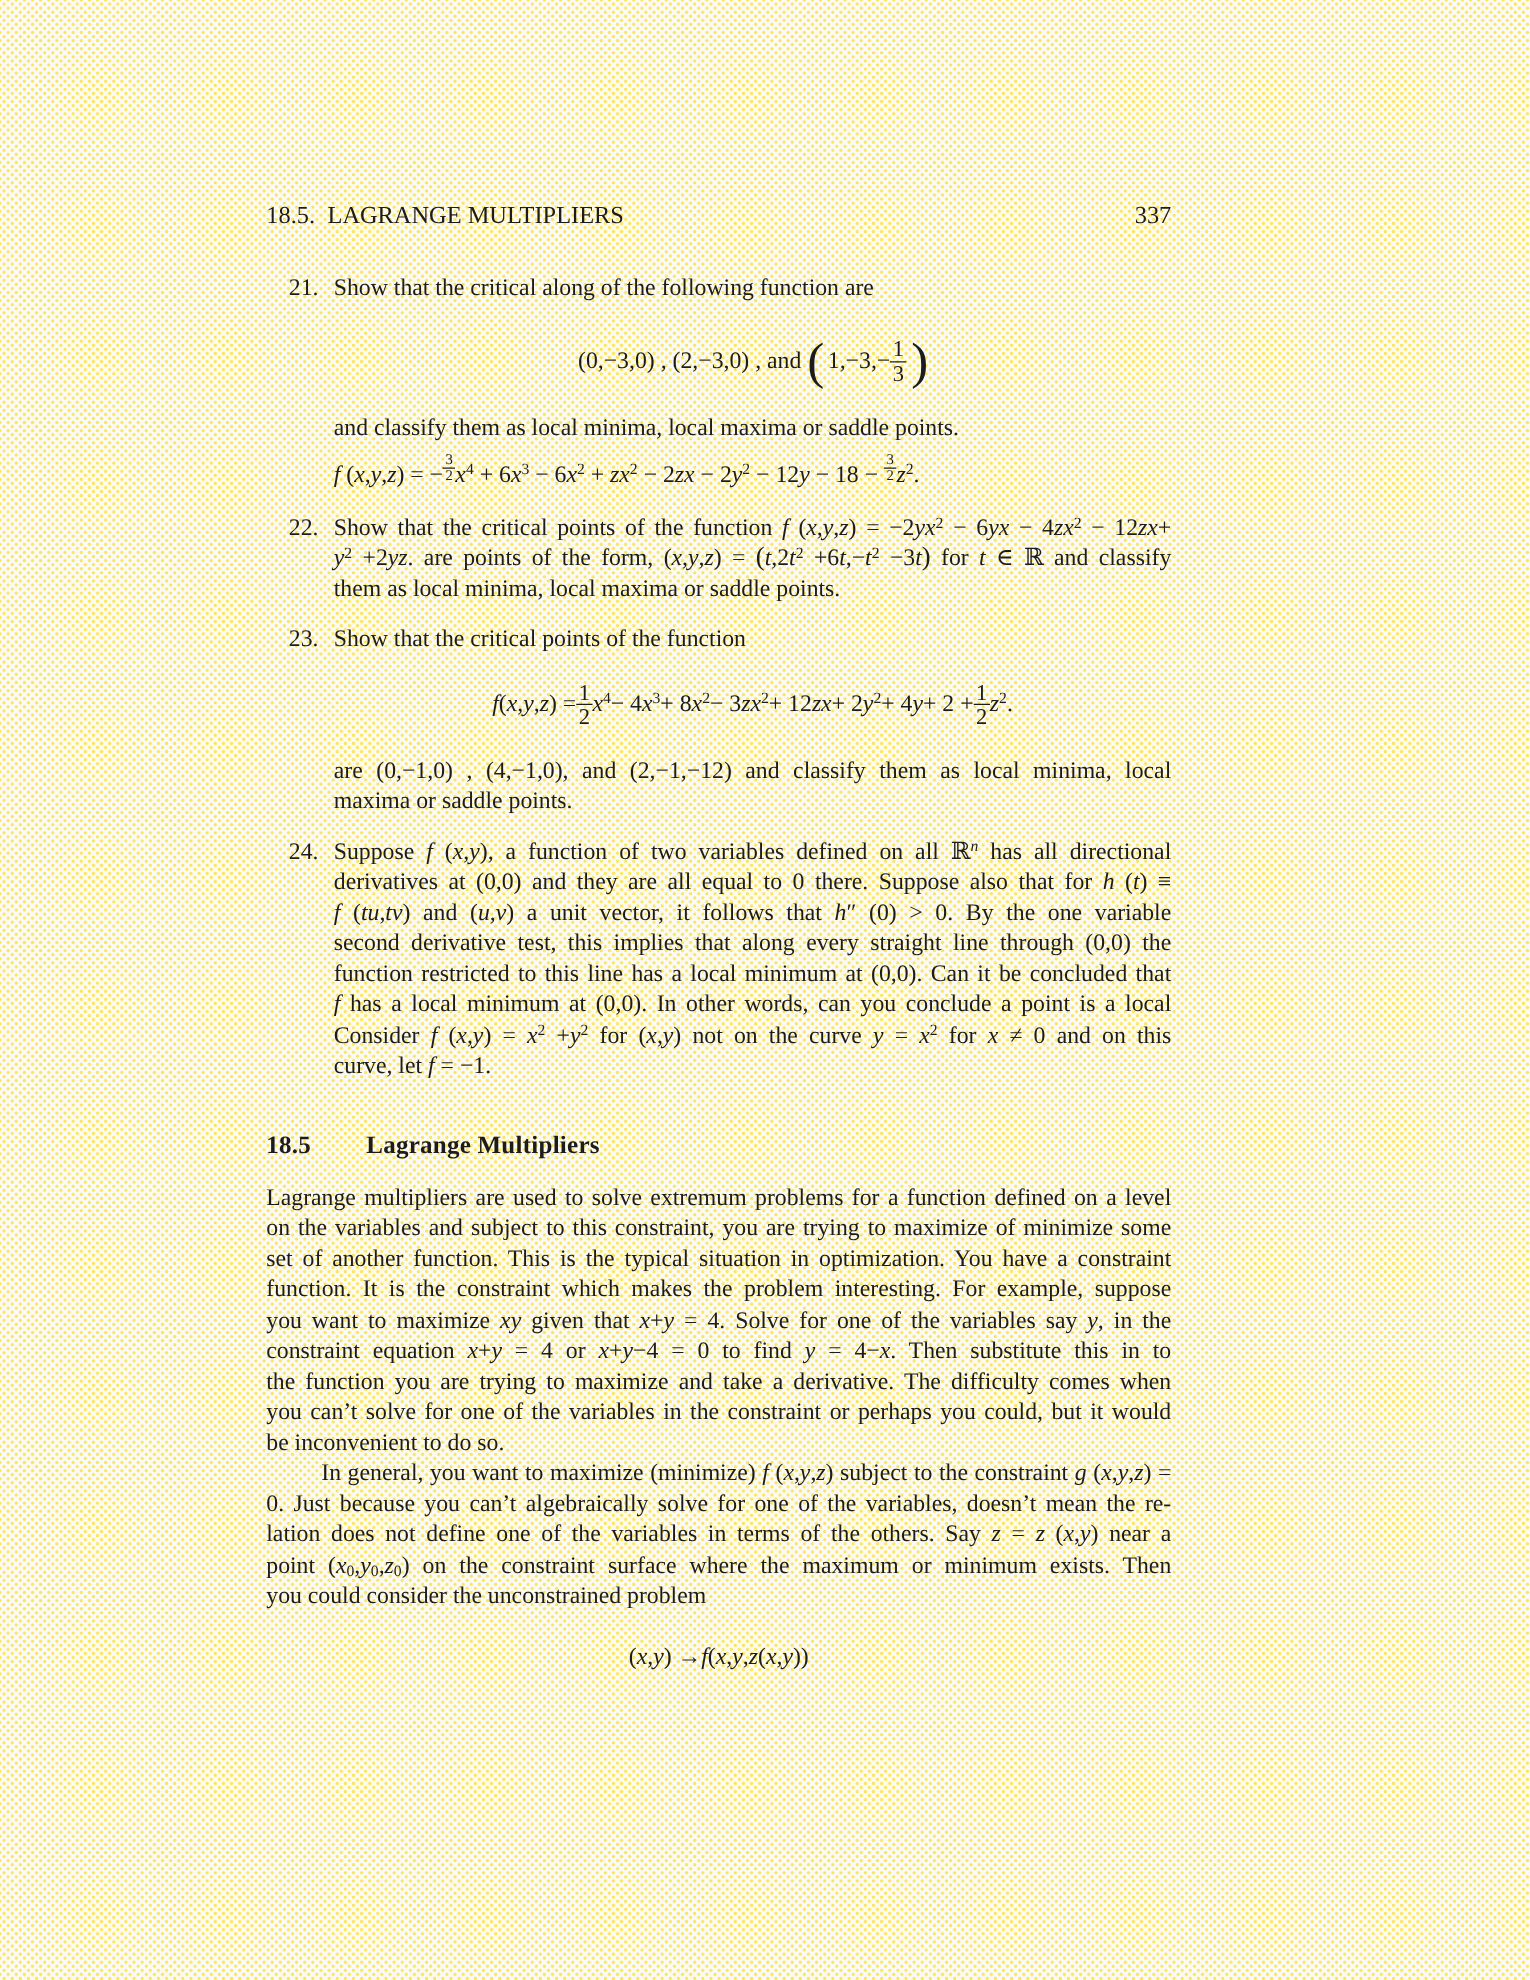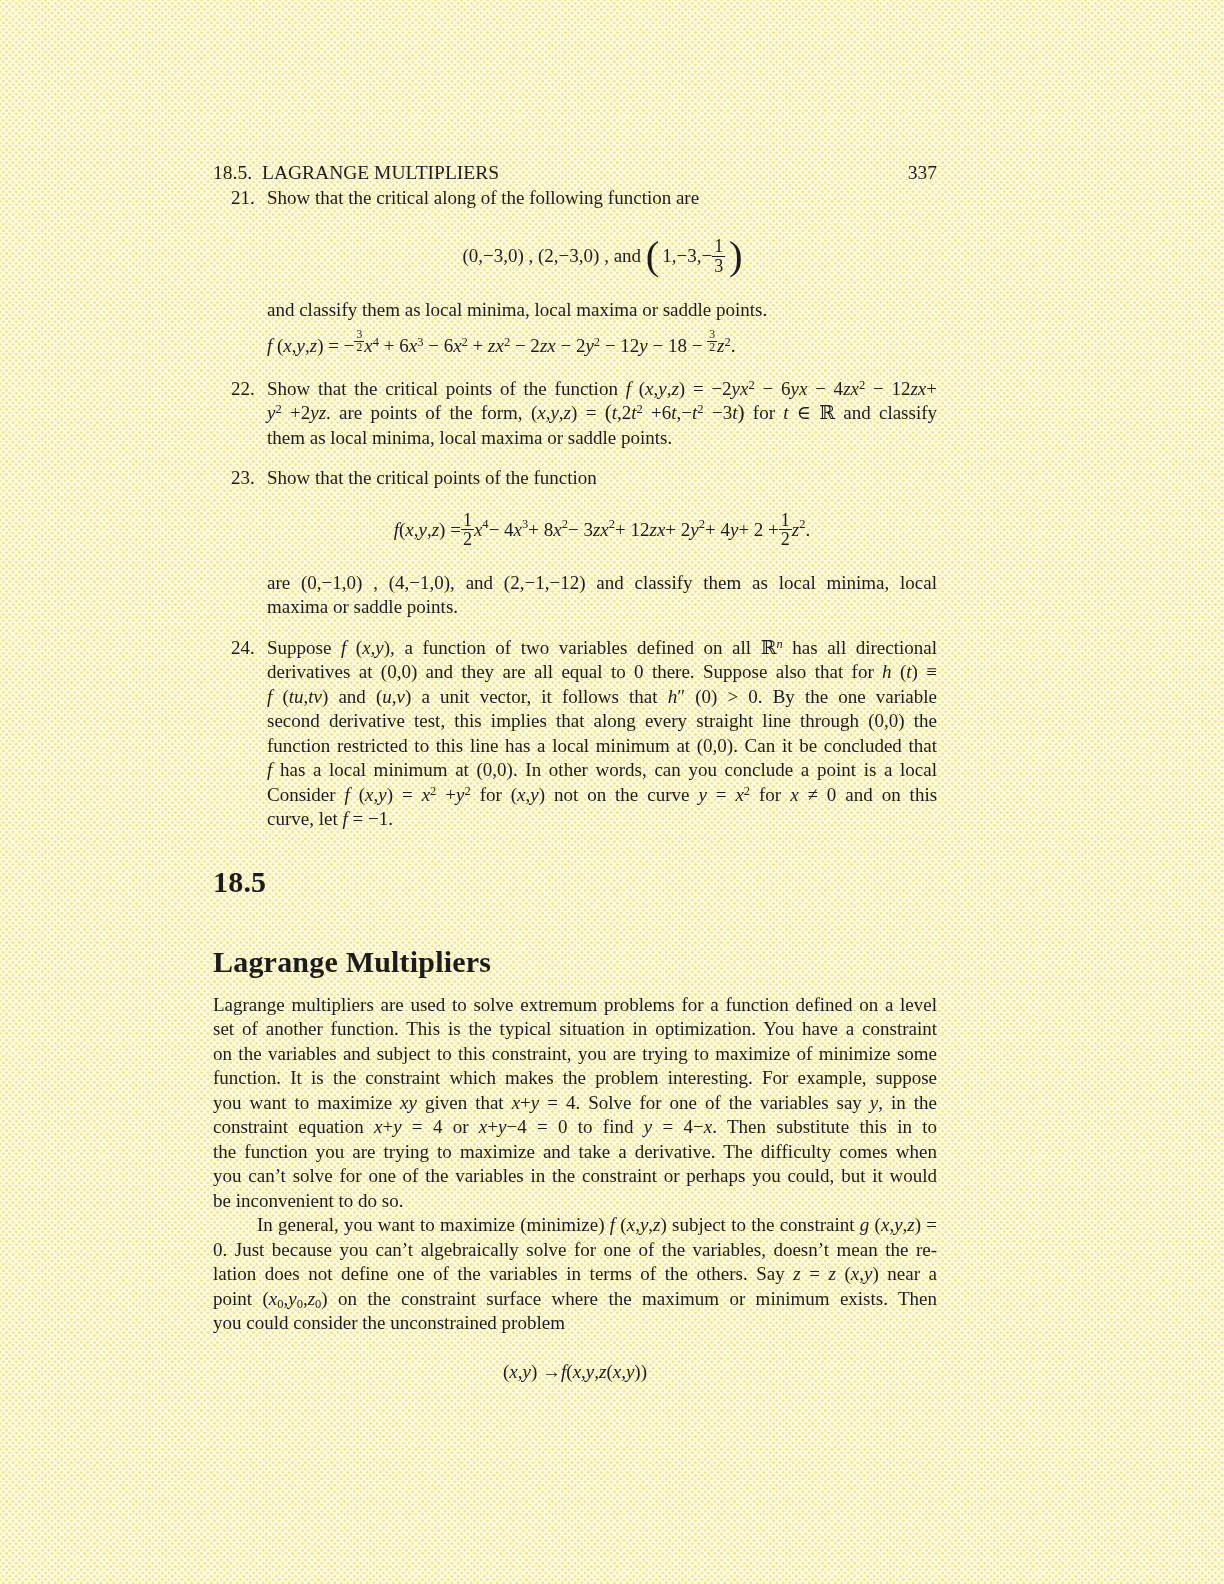--- a/index.html
+++ b/index.html
@@ -15,42 +15,42 @@
     overflow:hidden;
     font-family:"Liberation Serif","DejaVu Serif",serif;
     color:#1c1c1c;
   }
   .content{
     position:absolute;left:213px;top:161px;width:724px;
     font-size:19px;line-height:24.5px;
   }
   .runhead{display:flex;justify-content:space-between;font-size:19.5px;}
   .runhead .left span{margin-right:10px;}
-  .items{}
+  .items{margin-top:33px;}
   .item{display:flex;margin-bottom:16px;}
   .inum{flex:0 0 54px;box-sizing:border-box;padding-left:18px;}
   .ibody{flex:1;min-width:0;}
   .jl{text-align:justify;text-align-last:justify;}
   .jl.end{text-align:left;text-align-last:left;}
   .disp{display:flex;justify-content:center;align-items:center;}
   .disp1{height:64px;margin:14px 0 10px;}
   .disp2{height:62px;margin:8px 0 10px;}
   .disp3{margin-top:24px;}
   .formula-line{margin-top:6px;line-height:30px;}
   sup{font-size:.66em;line-height:0;position:relative;top:-.5em;vertical-align:baseline;}
   sub{font-size:.66em;line-height:0;position:relative;top:.25em;vertical-align:baseline;}
   i{font-style:italic;}
   .fr{display:inline-block;vertical-align:middle;text-align:center;line-height:1.02;}
   .fr .nu,.fr .de{display:block;padding:0 2px;}
   .fr .de{border-top:1.2px solid #1c1c1c;}
   .sfr{font-size:.62em;vertical-align:.12em;}
   .dfr{font-size:.95em;vertical-align:-.18em;}
   .bp{font-size:2.15em;line-height:0;vertical-align:-.3em;letter-spacing:-1px;}
   .mp{font-size:1.12em;line-height:0;}
-  .sechead{display:flex;font-weight:bold;font-size:30px;line-height:36px;margin:32px 0 13px;letter-spacing:.2px;flex-direction:column;}
+  .sechead{display:flex;font-weight:bold;font-size:20px;line-height:36px;margin:32px 0 13px;letter-spacing:.2px;}
   .sechead .num{flex:0 0 80px;}
   .para .pline{margin:0;}
   .indent1{padding-left:44px;box-sizing:border-box;}
 </style>
 </head>
 <body>
 
 <div class="page">
   <div class="content">
 
@@ -117,22 +117,22 @@
 
     </div>
 
     <div class="sechead">
       <div class="num">18.5</div>
       <div>Lagrange Multipliers</div>
     </div>
 
     <div class="para">
       <div class="pline jl">Lagrange multipliers are used to solve extremum problems for a function defined on a level</div>
+      <div class="pline jl">on the variables and subject to this constraint, you are trying to maximize of minimize some</div>
       <div class="pline jl">set of another function. This is the typical situation in optimization. You have a constraint</div>
-      <div class="pline jl">on the variables and subject to this constraint, you are trying to maximize of minimize some</div>
       <div class="pline jl">function. It is the constraint which makes the problem interesting. For example, suppose</div>
       <div class="pline jl">you want to maximize <i>xy</i> given that <i>x</i>+<i>y</i> = 4. Solve for one of the variables say <i>y</i>, in the</div>
       <div class="pline jl">constraint equation <i>x</i>+<i>y</i> = 4 or <i>x</i>+<i>y</i>−4 = 0 to find <i>y</i> = 4−<i>x</i>. Then substitute this in to</div>
       <div class="pline jl">the function you are trying to maximize and take a derivative. The difficulty comes when</div>
       <div class="pline jl">you can’t solve for one of the variables in the constraint or perhaps you could, but it would</div>
       <div class="pline jl end">be inconvenient to do so.</div>
     </div>
 
     <div class="para">
       <div class="pline jl indent1">In general, you want to maximize (minimize) <i>f</i> (<i>x</i>,<i>y</i>,<i>z</i>) subject to the constraint <i>g</i> (<i>x</i>,<i>y</i>,<i>z</i>) =</div>

